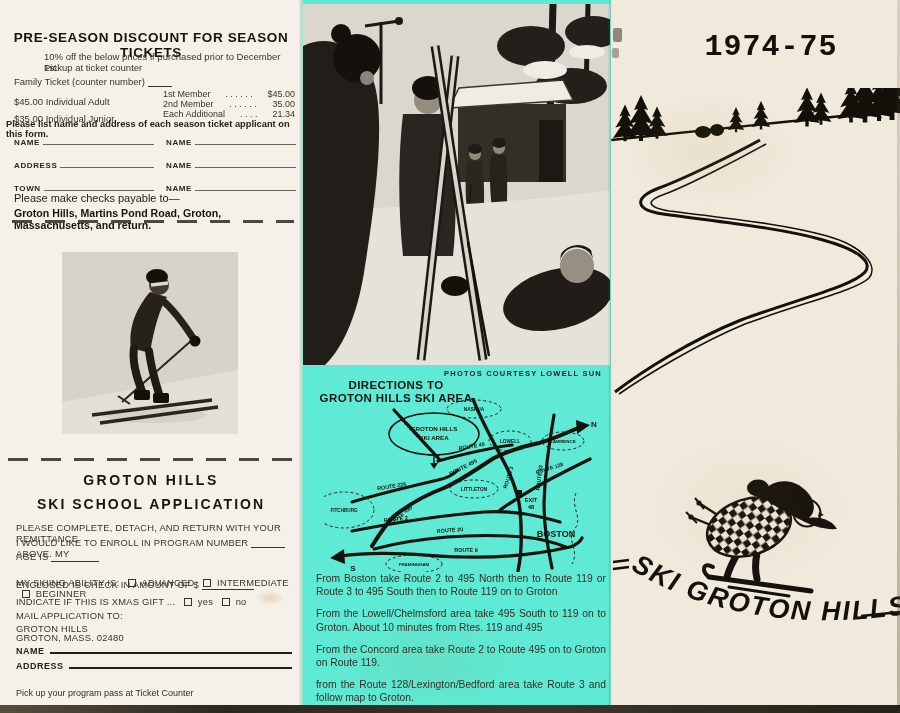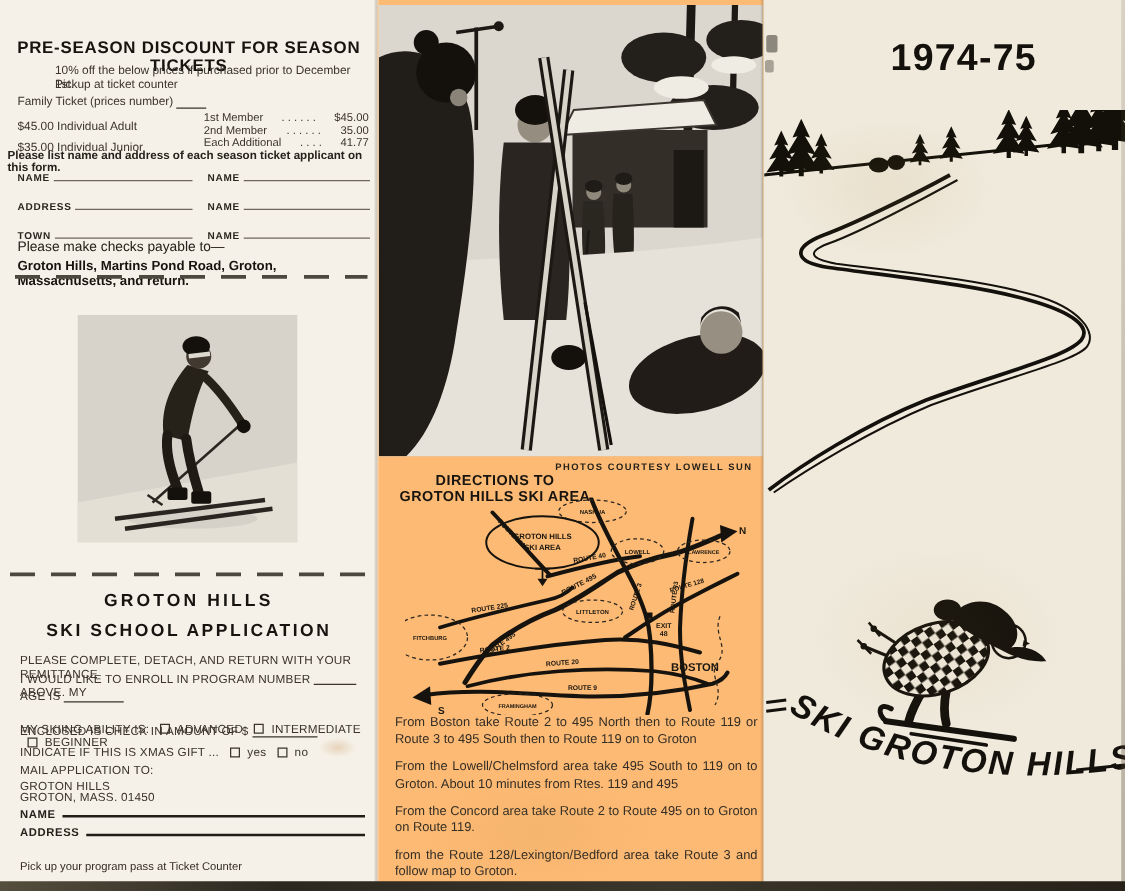--- a/index.html
+++ b/index.html
@@ -2,21 +2,21 @@
 <html><head>
 <meta charset="utf-8">
 <style>
   * { margin:0; padding:0; box-sizing:border-box; }
   html,body { width:900px; height:713px; }
   body { font-family:"Liberation Sans", sans-serif; background:#8a857a; }
   #page { position:relative; width:900px; height:713px; overflow:hidden;
           background:#f2ede2; color:#24201a; }
   .panel { position:absolute; top:0; height:713px; }
   #panel-left { left:0; width:302px; background:#f5f1e8; }
-  #panel-mid  { left:302px; width:309px; background:#fdba74; }
+  #panel-mid  { left:302px; width:309px; background:#5eead4; }
   #panel-right{ left:611px; width:289px; background:#f0eadd; }
   .fold { position:absolute; top:0; height:713px; width:4px; pointer-events:none; }
   #fold1 { left:299px; background:linear-gradient(90deg, rgba(90,80,60,0), rgba(90,80,60,.25), rgba(255,255,255,.4)); }
   #fold2 { left:608px; background:linear-gradient(90deg, rgba(90,80,60,0), rgba(90,80,60,.22), rgba(255,255,255,.35)); }
   #edge-bottom { position:absolute; left:0; bottom:0; width:900px; height:8px;
     background:linear-gradient(90deg,#554e3e,#2c2820 25%,#3b362b 60%,#262219); }
   #edge-right { position:absolute; right:0; top:0; width:3px; height:713px; background:linear-gradient(180deg,rgba(80,70,50,.15),rgba(80,70,50,.35)); }
   .stain { position:absolute; border-radius:50%; pointer-events:none; }
   .abs { position:absolute; }
 
@@ -51,41 +51,41 @@
 <div id="page">
 
   <div class="panel" id="panel-left">
 
     <div class="abs h-title" style="left:8px; top:30px; width:286px;">PRE-SEASON DISCOUNT FOR SEASON TICKETS</div>
 
     <div class="abs tiny" style="left:44px; top:51px; width:250px;">10% off the below prices if purchased prior to December 1st.</div>
     <div class="abs tiny" style="left:44px; top:62px; width:250px;">Pickup at ticket counter</div>
 
     <div class="abs tiny" style="left:14px; top:76px;">
-      <span>Family Ticket (prices number)</span>
+      <span>Family Ticket (counter number)</span>
       <span class="blank" style="width:24px;"></span>
     </div>
     <div class="abs tiny" style="left:14px; top:96px;">$45.00 Individual Adult</div>
     <div class="abs tiny" style="left:14px; top:113px;">$35.00 Individual Junior</div>
 
     <div class="abs" style="left:163px; top:74px; width:132px; font-size:9px; color:#3a342b;">
       <div style="display:flex;margin-top:15px;">
         <span>1st Member</span>
         <span style="flex:1; text-align:center;">. . . . . .</span>
         <span>$45.00</span>
       </div>
       <div style="display:flex;">
         <span>2nd Member</span>
         <span style="flex:1; text-align:center;">. . . . . .</span>
         <span>35.00</span>
       </div>
       <div style="display:flex;">
         <span>Each Additional</span>
         <span style="flex:1; text-align:center;">. . . .</span>
-        <span>41.77</span>
+        <span>21.34</span>
       </div>
     </div>
 
     <div class="abs tiny-b" style="left:6px; top:119px; width:290px; text-align:left;">Please list name and address of each season ticket applicant on this form.</div>
 
     <div class="abs" style="left:14px; top:138px; width:282px;">
       <div class="row2col" style="margin-bottom:14px;">
         <div style="display:flex; width:140px;">
             <span class="caps-label">NAME</span>
             <span class="fline"></span>
@@ -177,21 +177,21 @@
     <div class="abs app-line" style="left:16px; top:596px;">
       <span>INDICATE IF THIS IS XMAS GIFT ...</span>
       <span class="chk"></span>
       <span>yes</span>
       <span class="chk"></span>
       <span>no</span>
     </div>
 
     <div class="abs app-line" style="left:16px; top:610px;">MAIL APPLICATION TO:</div>
     <div class="abs app-line" style="left:16px; top:623px;">GROTON HILLS</div>
-    <div class="abs app-line" style="left:16px; top:632px;">GROTON, MASS. 01450</div>
+    <div class="abs app-line" style="left:16px; top:632px;">GROTON, MASS. 02480</div>
 
     <div class="abs big-field" style="left:16px; top:646px; width:276px;">
       <span>NAME</span>
         <span class="fl"></span>
     </div>
     <div class="abs big-field" style="left:16px; top:661px; width:276px;">
       <span>ADDRESS</span>
         <span class="fl"></span>
     </div>
 
@@ -331,21 +331,21 @@
     <div class="abs" style="left:14px; top:572px; width:290px;">
       <p class="dir-p">From Boston take Route 2 to 495 North then to Route 119 or Route 3 to 495 South then to Route 119 on to Groton</p>
       <p class="dir-p">From the Lowell/Chelmsford area take 495 South to 119 on to Groton. About 10 minutes from Rtes. 119 and 495</p>
       <p class="dir-p">From the Concord area take Route 2 to Route 495 on to Groton on Route 119.</p>
       <p class="dir-p">from the Route 128/Lexington/Bedford area take Route 3 and follow map to Groton.</p>
     </div>
   </div>
 
   <div class="panel" id="panel-right">
 
-    <div class="abs year" style="left:30px; top:30px; width:260px;">1974-75</div>
+    <div class="abs year" style="left:30px; top:30px; width:260px;font-family:Liberation Mono, monospace;">1974-75</div>
 
     <svg class="abs" style="left:0; top:88px;" width="289" height="320" viewBox="0 0 289 320">
       <defs>
         <g id="pine">
           <path d="M 0 -42 L 7 -27 L 3 -28 L 12 -13 L 5 -15 L 15 0 L 2 -2 L 2 4 L -2 4 L -2 -2 L -15 0 L -5 -15 L -12 -13 L -3 -28 L -7 -27 Z" fill="#121009"></path>
         </g>
       </defs>
       <path d="M0 52 C80 44 180 34 289 22" stroke="#121009" stroke-width="2.4" fill="none"></path>
       <use href="#pine" transform="translate(14,50) scale(0.8)"></use>
       <use href="#pine" transform="translate(30,49)"></use>

